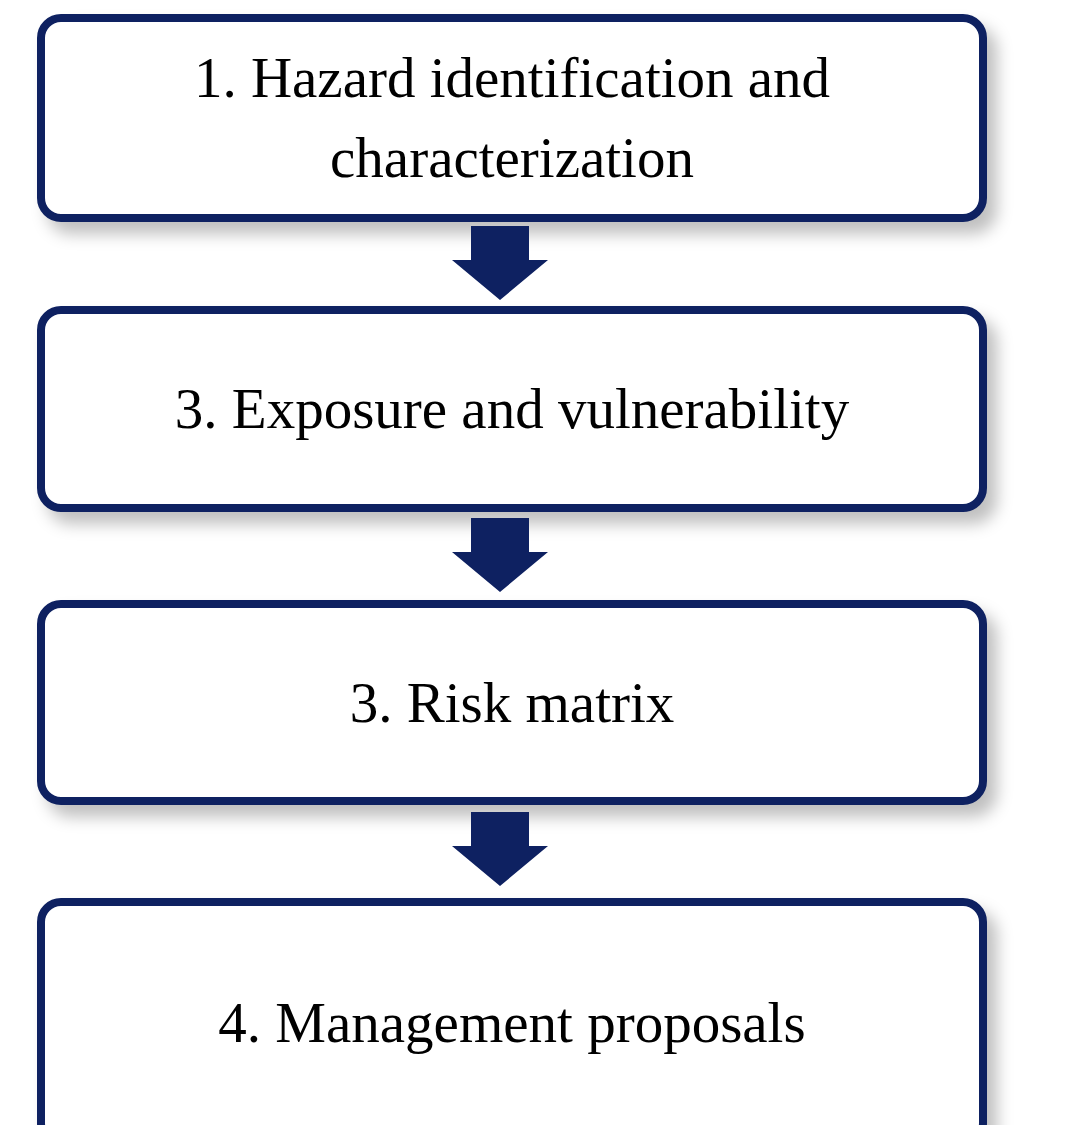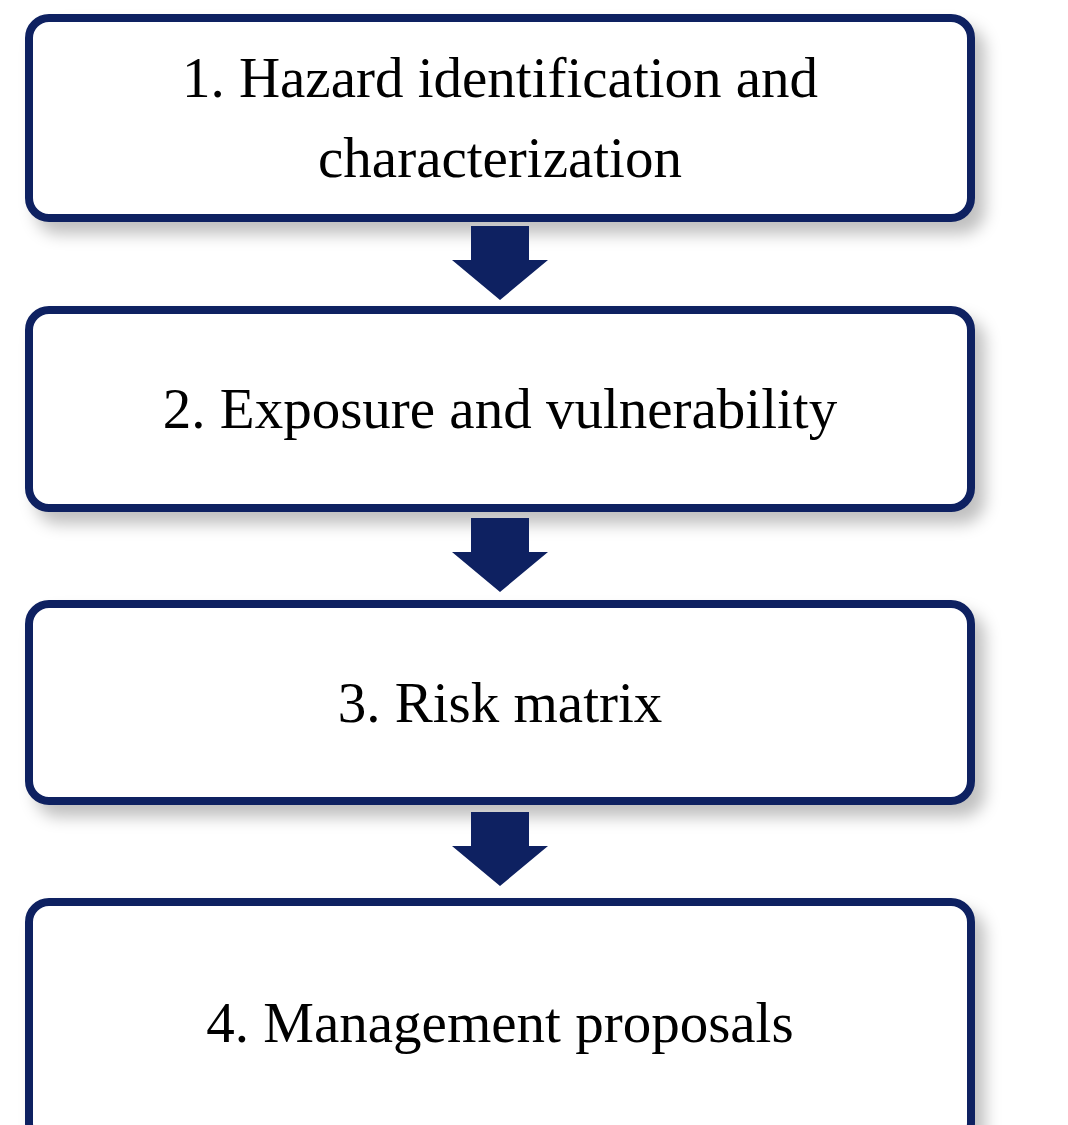--- a/index.html
+++ b/index.html
@@ -10,21 +10,21 @@
   .canvas {
     position: relative;
     width: 1068px;
     height: 1125px;
     background: #ffffff;
     font-family: "Liberation Serif", "DejaVu Serif", serif;
     overflow: hidden;
   }
   .step-box {
     position: absolute;
-    left: 25px;
+    left: 37px;
     width: 950px;
     box-sizing: border-box;
     background: #ffffff;
     border: 8px solid #0e2161;
     border-radius: 24px;
     box-shadow: 10px 12px 16px rgba(0,0,0,0.25);
     display: flex;
     align-items: center;
     justify-content: center;
     text-align: center;
@@ -56,21 +56,21 @@
 
   <div class="step-box box-1">
     <span class="step-label">1. Hazard identification and characterization</span>
   </div>
 
   <svg class="arrow arrow-1" viewBox="0 0 96 74">
     <polygon points="19,0 77,0 77,34 96,34 48,74 0,34 19,34" fill="#0e2161"></polygon>
   </svg>
 
   <div class="step-box box-2">
-    <span class="step-label">2. Exposure and vulnerability</span>
+    <span class="step-label">3. Exposure and vulnerability</span>
   </div>
 
   <svg class="arrow arrow-2" viewBox="0 0 96 74">
     <polygon points="19,0 77,0 77,34 96,34 48,74 0,34 19,34" fill="#0e2161"></polygon>
   </svg>
 
   <div class="step-box box-3">
     <span class="step-label">3. Risk matrix</span>
   </div>
 

